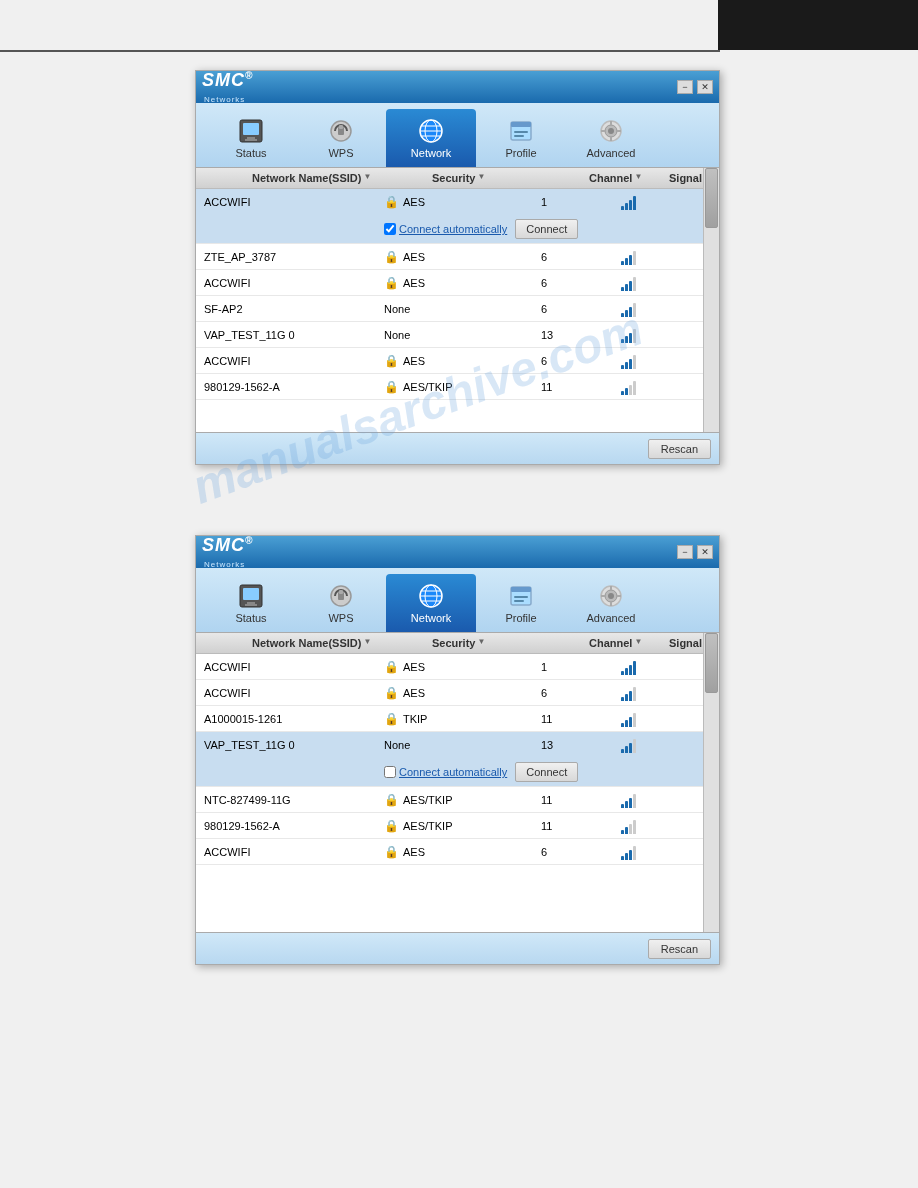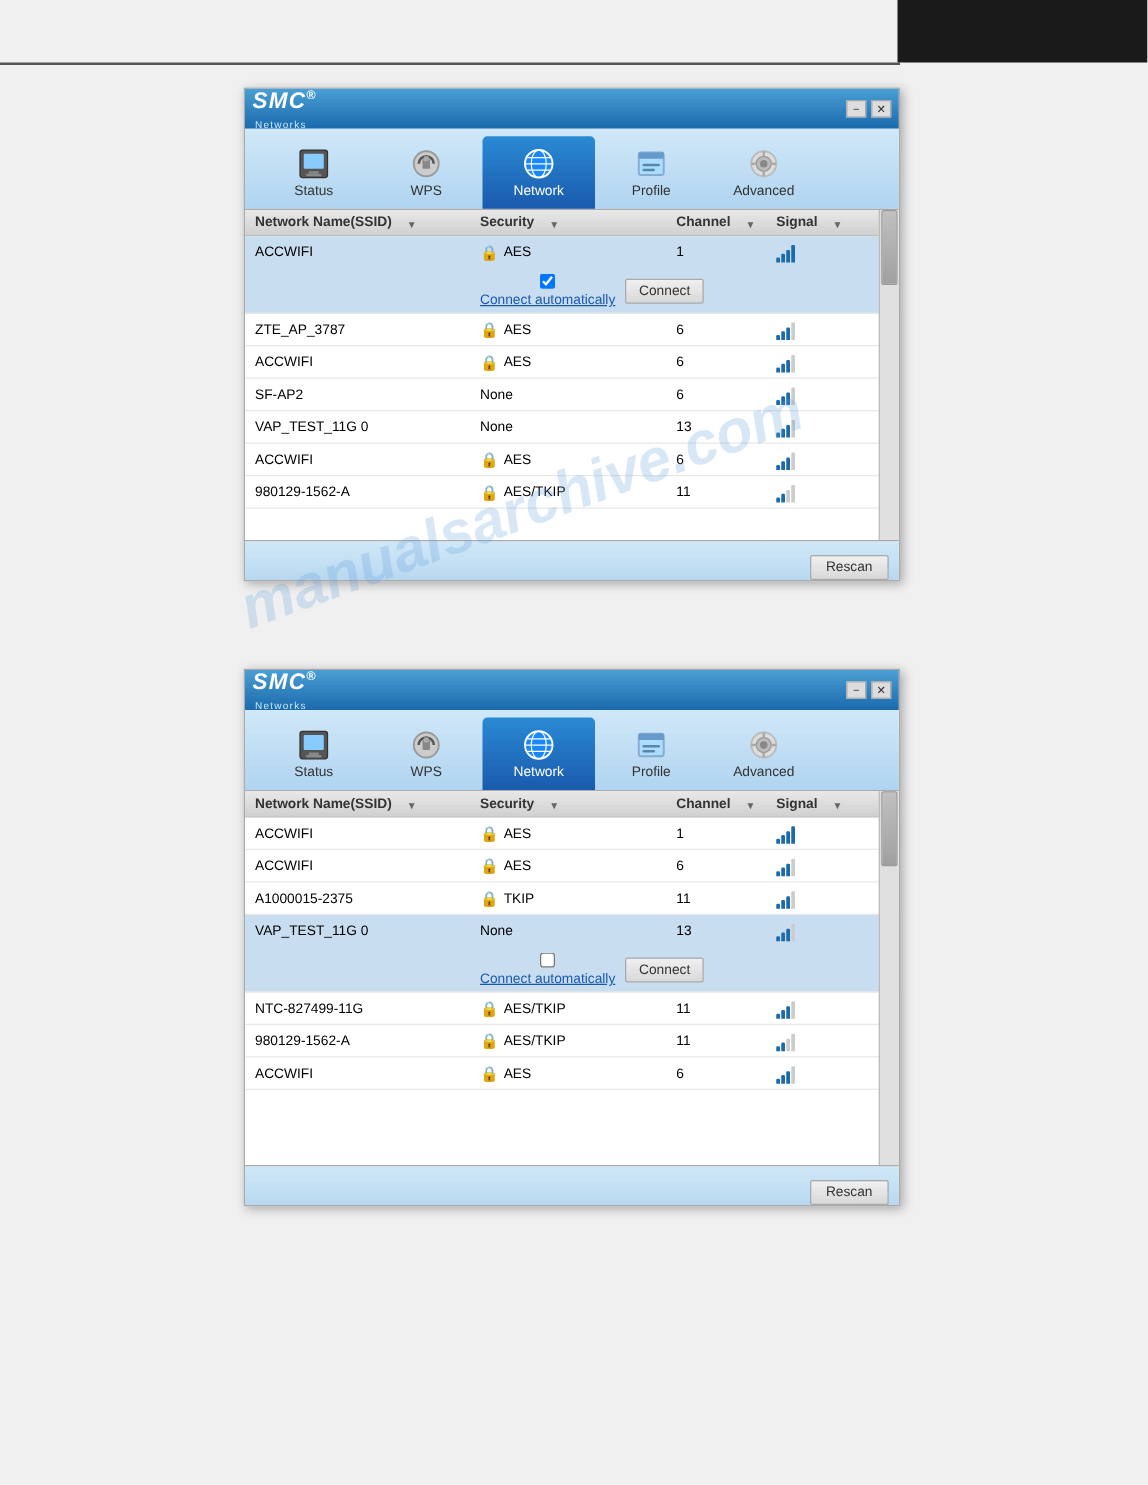--- a/index.html
+++ b/index.html
@@ -164,22 +164,23 @@
       background: linear-gradient(to bottom, #e8e8e8, #d0d0d0);
       border-bottom: 1px solid #bbb;
       padding: 4px 8px;
       font-size: 11px;
       font-weight: bold;
       color: #333;
     }
 
     .col-header {
       display: flex;
-      align-items: flex-end;
-      gap: 12px;
+      align-items: flex-start;
+      gap: 2px;
+      margin-left: 48px;
     }
 
     .sort-arrow {
       font-size: 8px;
       color: #666;
     }
 
     .table-row {
       display: grid;
       grid-template-columns: 180px 1fr 80px 70px 20px;
@@ -248,38 +249,37 @@
     }
 
     
     .auto-connect {
       display: flex;
       align-items: center;
       gap: 3px;
       font-size: 11px;
       color: #1a5aad;
       text-decoration: underline;
-      flex-direction: column;
     }
 
     .auto-connect input[type="checkbox"] {
       width: 12px;
       height: 12px;
     }
 
     
     .bottom-bar {
       position: absolute;
       bottom: 0;
       left: 0;
       right: 0;
       height: 32px;
       background: linear-gradient(to bottom, #d0e8f8, #b8d8f0);
       display: flex;
-      align-items: flex-end;
+      align-items: center;
       justify-content: flex-end;
       padding: 0 8px;
       border-top: 1px solid #aaa;
     }
 
     .rescan-btn {
       background: linear-gradient(to bottom, #f0f0f0, #d8d8d8);
       border: 1px solid #aaa;
       padding: 3px 12px;
       cursor: pointer;
@@ -675,21 +675,21 @@
         <span>6</span>
         <div class="signal-bars">
           <div class="signal-bar" style="height:4px;"></div>
           <div class="signal-bar" style="height:7px;"></div>
           <div class="signal-bar" style="height:10px;"></div>
           <div class="signal-bar inactive" style="height:14px;"></div>
         </div>
       </div>
 
       <div class="table-row">
-        <span>A1000015-2375</span>
+        <span>A1000015-1261</span>
         <div class="security-cell">
           <span class="lock-icon">🔒</span>
             <span>TKIP</span>
         </div>
         <span>11</span>
         <div class="signal-bars">
           <div class="signal-bar" style="height:4px;"></div>
           <div class="signal-bar" style="height:7px;"></div>
           <div class="signal-bar" style="height:10px;"></div>
           <div class="signal-bar inactive" style="height:14px;"></div>

